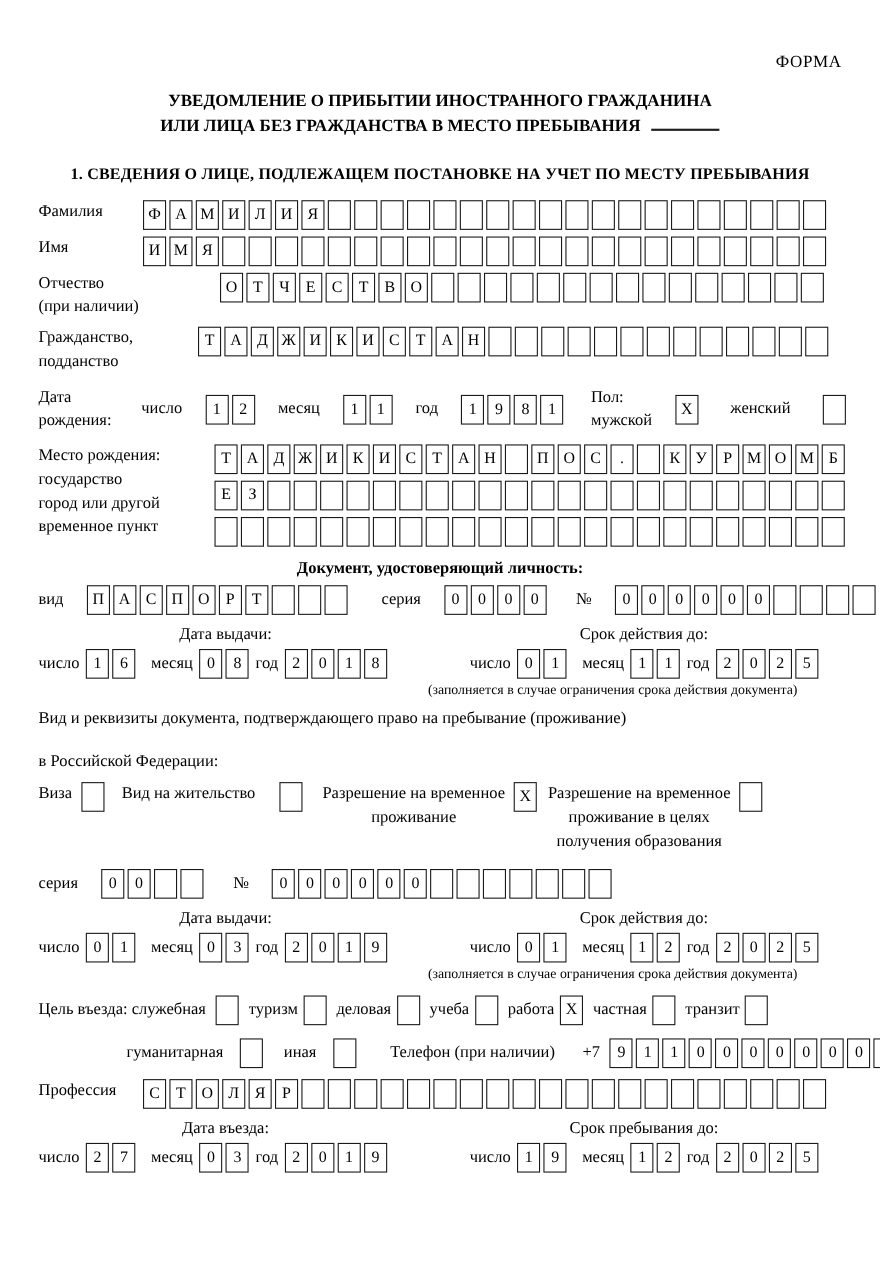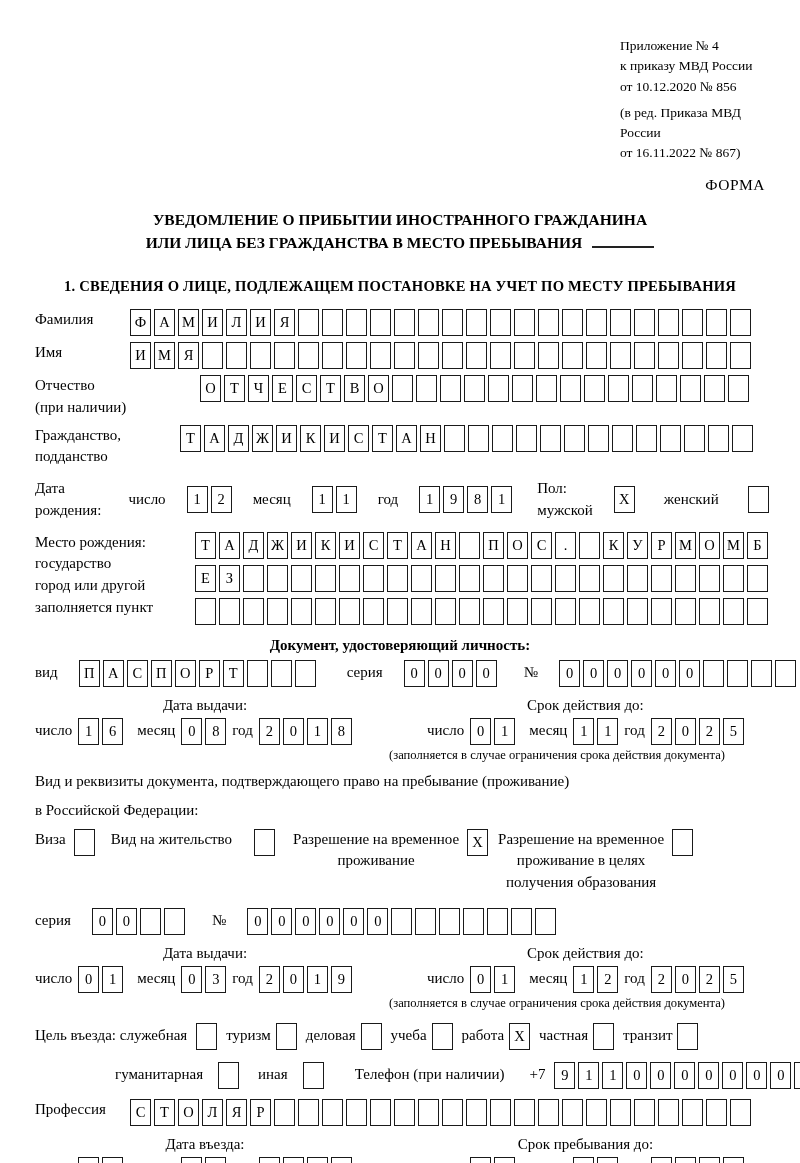--- a/index.html
+++ b/index.html
@@ -45,29 +45,20 @@
   .opt .optlbl{text-align:center;line-height:1.45;}
 
   .purpose-row{display:flex;align-items:center;margin-top:12px;gap:9px;white-space:nowrap;}
   .pitem{display:flex;align-items:center;gap:5px;text-align:center;}
 </style>
 </head>
 <body>
 
 <div class="page">
 
-  <div class="appendix">
-    <div>Приложение № 4</div>
-    <div>к приказу МВД России</div>
-    <div>от 10.12.2020 № 856</div>
-    <div class="edition">
-      <div>(в ред. Приказа МВД России</div>
-      <div>от 16.11.2022 № 867)</div>
-    </div>
-  </div>
   <div class="forma">ФОРМА</div>
 
   <div class="title">
     <div>УВЕДОМЛЕНИЕ О ПРИБЫТИИ ИНОСТРАННОГО ГРАЖДАНИНА</div>
     <div><span>ИЛИ ЛИЦА БЕЗ ГРАЖДАНСТВА В МЕСТО ПРЕБЫВАНИЯ</span><span class="blank-line"></span></div>
   </div>
 
   <div class="sec-heading">1. СВЕДЕНИЯ О ЛИЦЕ, ПОДЛЕЖАЩЕМ ПОСТАНОВКЕ НА УЧЕТ ПО МЕСТУ ПРЕБЫВАНИЯ</div>
 
   <div class="row mt14">
@@ -226,21 +217,21 @@
     <span class="cells" style="margin-left:8px">
         <span class="cell"></span>
       </span>
   </div>
 
   <div class="row mt10">
     <span class="lbl w160">
       <span style="display:block">Место рождения:</span>
       <span style="display:block">государство</span>
       <span style="display:block">город или другой</span>
-      <span style="display:block">заполняется пункт</span>
+      <span style="display:block">временное пункт</span>
     </span>
     <span style="display:flex;flex-direction:column;gap:6px;">
       <span class="cells">
           <span class="cell">Т</span>
           <span class="cell">А</span>
           <span class="cell">Д</span>
           <span class="cell">Ж</span>
           <span class="cell">И</span>
           <span class="cell">К</span>
           <span class="cell">И</span>
@@ -398,21 +389,21 @@
             <span class="cell">2</span>
             <span class="cell">5</span>
           </span>
       </div>
       <div class="dnote">(заполняется в случае ограничения срока действия документа)</div>
     </div>
   </div>
 
   <div class="row mt10" style="display:block">
     <div>Вид и реквизиты документа, подтверждающего право на пребывание (проживание)</div>
-    <div style="margin-top:12px">в Российской Федерации:</div>
+    <div style="margin-top:22px">в Российской Федерации:</div>
   </div>
 
   <div class="options">
     <span class="opt">
       <span class="lbl">Виза</span>
       <span class="cells">
           <span class="cell"></span>
         </span>
     </span>
     <span class="opt" style="margin-left:6px">

